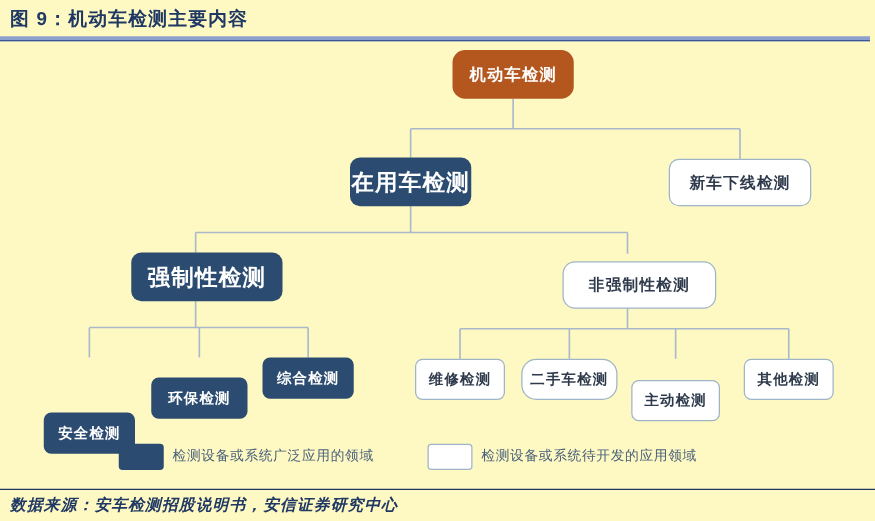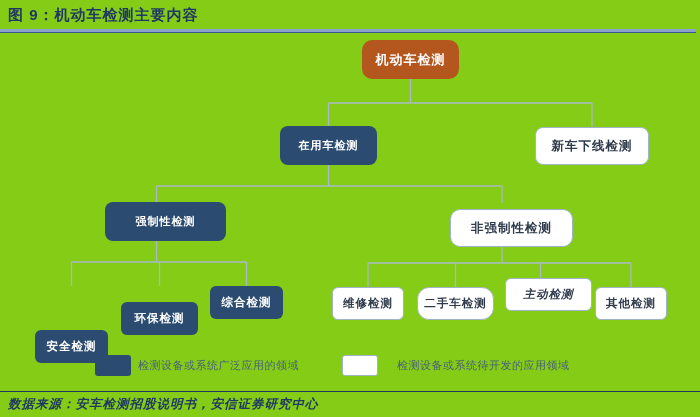--- a/index.html
+++ b/index.html
@@ -1,20 +1,20 @@
 <!DOCTYPE html>
 <html><head>
 <meta charset="utf-8">
 <style>
   html, body { margin: 0; padding: 0; background: #ffffff; }
   #stage {
     position: relative;
     width: 700px;
     height: 417px;
-    background: #84cc16;
+    background: #fef9c3;
     font-family: "Liberation Sans", "DejaVu Sans", sans-serif;
     overflow: hidden;
   }
   
   .fig-title {
     position: absolute;
     left: 8px; top: 6px;
     font-size: 15px;
     font-weight: bold;
     color: #1F3864;
@@ -47,21 +47,21 @@
   .node--orange {
     background: #B4571F;
     color: #ffffff;
     border-radius: 10px;
     font-size: 13px;
   }
   .node--dark {
     background: #2B4B70;
     color: #ffffff;
     border-radius: 8px;
-    font-size: 11px;
+    font-size: 18px;
   }
   .node--outline {
     background: #ffffff;
     color: #2F3B4C;
     border: 1px solid #9FB4C7;
     border-radius: 8px;
     font-size: 12.5px;
   }
   .node--sm { font-size: 11.5px; border-radius: 6px; }
   
@@ -119,24 +119,24 @@
 
   <div class="node node--dark" style="left:105px; top:202px; width:121px; height:39px;">强制性检测</div>
   <div class="node node--outline" style="left:450px; top:209px; width:123px; height:38px;border-radius:10px;">非强制性检测</div>
 
   <div class="node node--dark node--sm" style="left:35px; top:286px; width:73px; height:33px;margin-top:44px;">安全检测</div>
   <div class="node node--dark node--sm" style="left:121px; top:302px; width:77px; height:33px;">环保检测</div>
   <div class="node node--dark node--sm" style="left:210px; top:286px; width:73px; height:33px;">综合检测</div>
 
   <div class="node node--outline node--sm" style="left:332px; top:287px; width:72px; height:33px;">维修检测</div>
   <div class="node node--outline node--sm" style="left:417px; top:287px; width:77px; height:33px;border-radius:12px;">二手车检测</div>
-  <div class="node node--outline node--sm" style="left:505px; top:278px; width:87px; height:33px;font-style:italic;">主动检测</div>
+  <div class="node node--outline node--sm" style="left:505px; top:304px; width:71px; height:33px;">主动检测</div>
   <div class="node node--outline node--sm" style="left:595px; top:287px; width:72px; height:33px;">其他检测</div>
 
   <div class="legend-swatch legend-swatch--filled" style="left:95px; top:355px;"></div>
   <div class="legend-label" style="left:138px; top:355px;">检测设备或系统广泛应用的领域</div>
   <div class="legend-swatch legend-swatch--outline" style="left:342px; top:355px;"></div>
-  <div class="legend-label" style="left:397px; top:355px;">检测设备或系统待开发的应用领域</div>
+  <div class="legend-label" style="left:385px; top:355px;">检测设备或系统待开发的应用领域</div>
 
   <div class="footer-rule"></div>
   <div class="fig-source">数据来源：安车检测招股说明书，安信证券研究中心</div>
 
 </div>
 
 </body></html>

